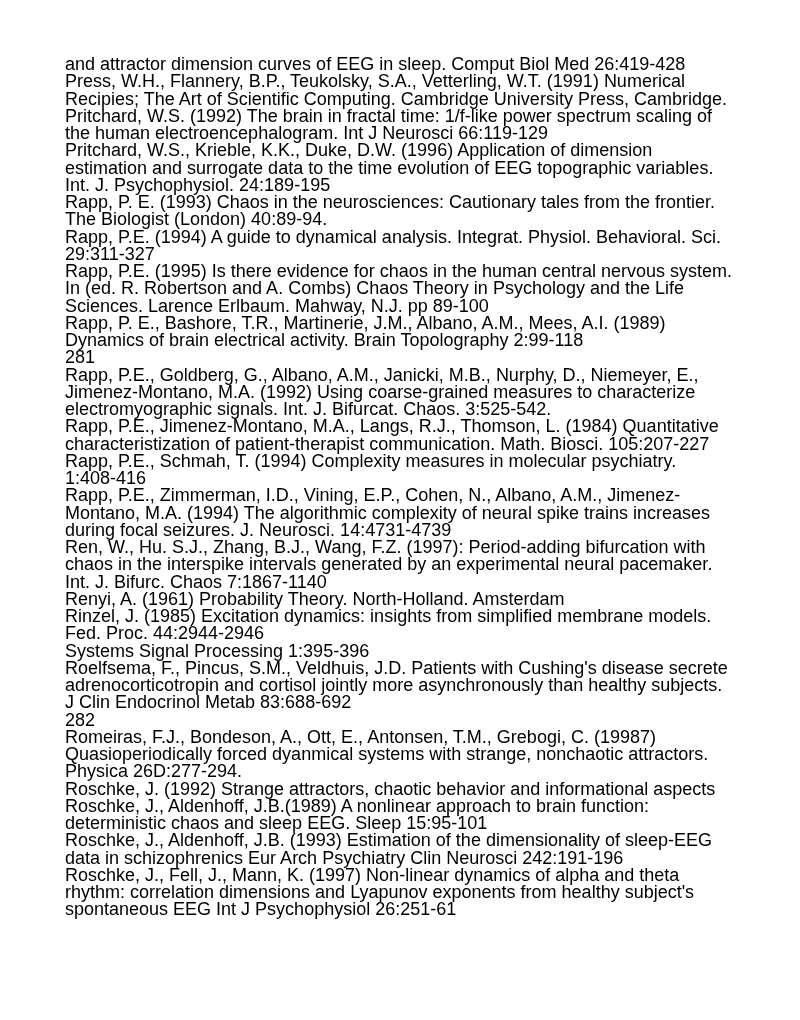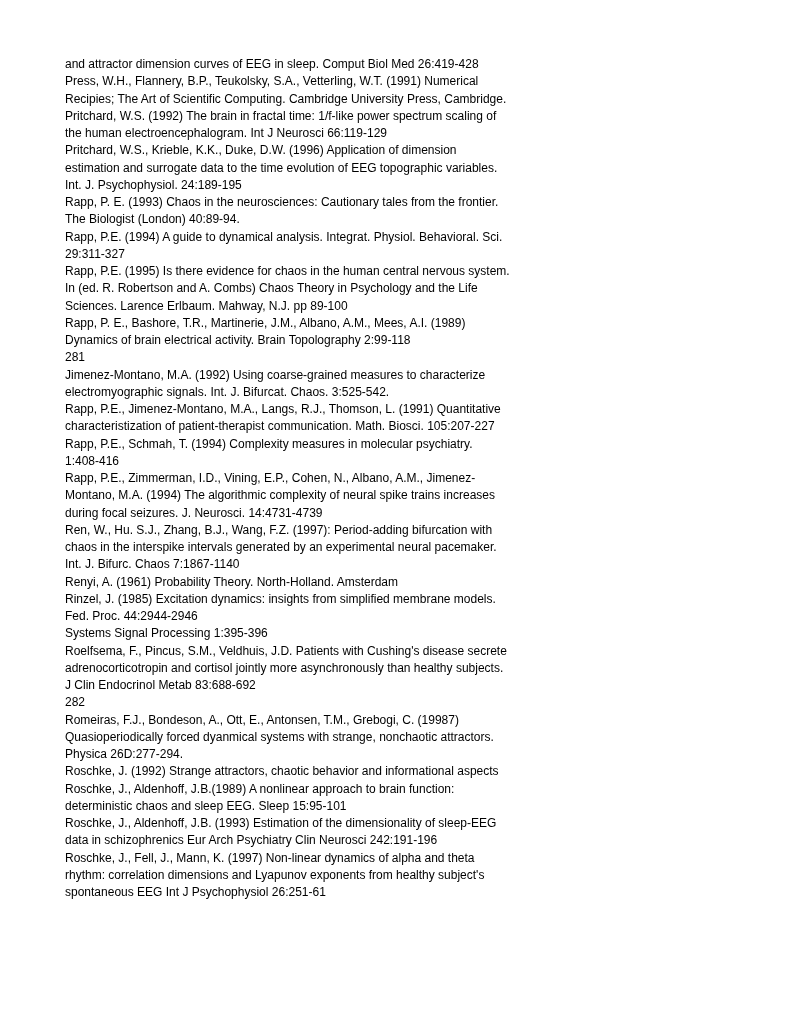--- a/index.html
+++ b/index.html
@@ -13,21 +13,21 @@
     height: 1020px;
     background: #ffffff;
     overflow: hidden;
   }
   .textblock {
     position: absolute;
     left: 65px;
     top: 56px;
     width: 690px;
     font-family: "Liberation Sans", sans-serif;
-    font-size: 12px;
+    font-size: 18px;
     line-height: 17.25px;
     font-weight: 400;
     color: #000000;
     letter-spacing: 0;
   }
   .line {
     white-space: pre;
   }
 </style>
 </head>
@@ -46,23 +46,24 @@
       <div class="line">Rapp, P. E. (1993) Chaos in the neurosciences: Cautionary tales from the frontier.</div>
       <div class="line">The Biologist (London) 40:89-94.</div>
       <div class="line">Rapp, P.E. (1994) A guide to dynamical analysis. Integrat. Physiol. Behavioral. Sci.</div>
       <div class="line">29:311-327</div>
       <div class="line">Rapp, P.E. (1995) Is there evidence for chaos in the human central nervous system.</div>
       <div class="line">In (ed. R. Robertson and A. Combs) Chaos Theory in Psychology and the Life</div>
       <div class="line">Sciences. Larence Erlbaum. Mahway, N.J. pp 89-100</div>
       <div class="line">Rapp, P. E., Bashore, T.R., Martinerie, J.M., Albano, A.M., Mees, A.I. (1989)</div>
       <div class="line">Dynamics of brain electrical activity. Brain Topolography 2:99-118</div>
       <div class="line">281</div>
+      <div class="line">Rapp, P.E., Goldberg, G., Albano, A.M., Janicki, M.B., Nurphy, D., Niemeyer, E.,</div>
       <div class="line">Jimenez-Montano, M.A. (1992) Using coarse-grained measures to characterize</div>
       <div class="line">electromyographic signals. Int. J. Bifurcat. Chaos. 3:525-542.</div>
-      <div class="line">Rapp, P.E., Jimenez-Montano, M.A., Langs, R.J., Thomson, L. (1991) Quantitative</div>
+      <div class="line">Rapp, P.E., Jimenez-Montano, M.A., Langs, R.J., Thomson, L. (1984) Quantitative</div>
       <div class="line">characteristization of patient-therapist communication. Math. Biosci. 105:207-227</div>
       <div class="line">Rapp, P.E., Schmah, T. (1994) Complexity measures in molecular psychiatry.</div>
       <div class="line">1:408-416</div>
       <div class="line">Rapp, P.E., Zimmerman, I.D., Vining, E.P., Cohen, N., Albano, A.M., Jimenez-</div>
       <div class="line">Montano, M.A. (1994) The algorithmic complexity of neural spike trains increases</div>
       <div class="line">during focal seizures. J. Neurosci. 14:4731-4739</div>
       <div class="line">Ren, W., Hu. S.J., Zhang, B.J., Wang, F.Z. (1997): Period-adding bifurcation with</div>
       <div class="line">chaos in the interspike intervals generated by an experimental neural pacemaker.</div>
       <div class="line">Int. J. Bifurc. Chaos 7:1867-1140</div>
       <div class="line">Renyi, A. (1961) Probability Theory. North-Holland. Amsterdam</div>

